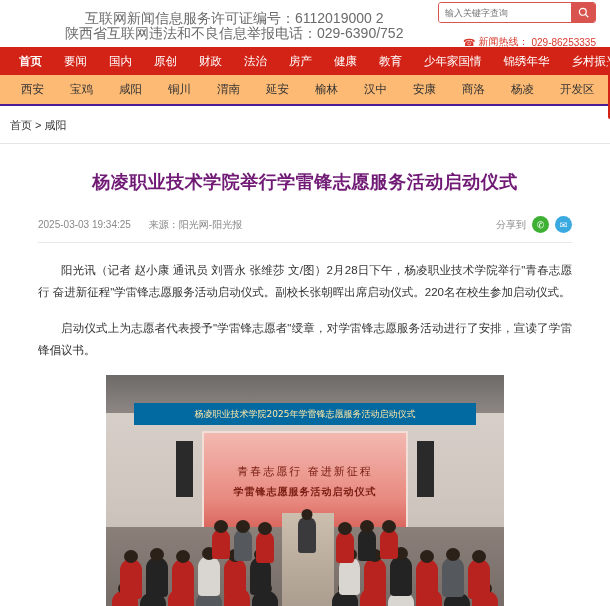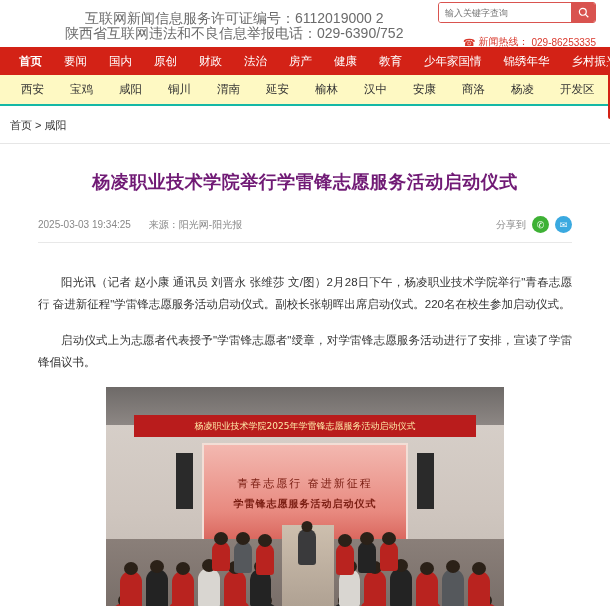--- a/index.html
+++ b/index.html
@@ -103,28 +103,28 @@
   .nav-main .item {
     padding: 0 11px;
     line-height: 28px;
     white-space: nowrap;
     cursor: pointer;
   }
   .nav-main .item.first { font-weight: bold; }
 
   .nav-sub {
     height: 31px;
-    border-bottom: 2px solid #14b8a6;
+    border-bottom: 2px solid #4c1d95;
     display: flex;
     align-items: center;
     font-size: 11.5px;
     color: #333;
     padding: 0 8px;
     position: relative;
-    background:#fef9c3;
+    background:#fdba74;
   }
   .nav-sub .item {
     padding: 0 13px;
     line-height: 29px;
     white-space: nowrap;
     cursor: pointer;
   }
   .paper-link {
     margin-left: auto;
     display: flex;
@@ -165,21 +165,21 @@
     font-family: "DejaVu Sans", sans-serif;
     letter-spacing: 0.5px;
   }
   .meta-row {
     display: flex;
     align-items: center;
     font-size: 10px;
     color: #888;
     border-bottom: 1px solid #e8e8e8;
     padding-bottom: 9px;
-    margin-bottom: 28px;
+    margin-bottom: 16px;
   }
   .meta-date { margin-right: 18px; }
   .meta-source { }
   .share {
     margin-left: auto;
     display: flex;
     align-items: center;
     gap: 6px;
     font-size: 10px;
     color: #888;
@@ -215,21 +215,21 @@
   .ph-wall {
     position:absolute; inset:0;
     background: linear-gradient(#d9d2cc 0%, #cfc6bf 45%, #b9b0a8 100%);
   }
   .ph-ceiling {
     position:absolute; left:0; right:0; top:0; height:38px;
     background: linear-gradient(#6e6a68, #8d8784);
   }
   .ph-banner {
     position:absolute; left:28px; right:28px; top:28px; height:22px;
-    background:#b91c1c;
+    background:#0369a1;
     color:#ffe9a8;
     font-size:9px;
     display:flex; align-items:center; justify-content:center;
     font-family: "DejaVu Sans", sans-serif;
     white-space: nowrap;
   }
   .ph-stage {
     position:absolute; left:96px; right:96px; top:56px; height:100px;
     background: linear-gradient(#f3b8b0, #e8897f 70%, #d9655c);
     border:2px solid #f2ded6;

